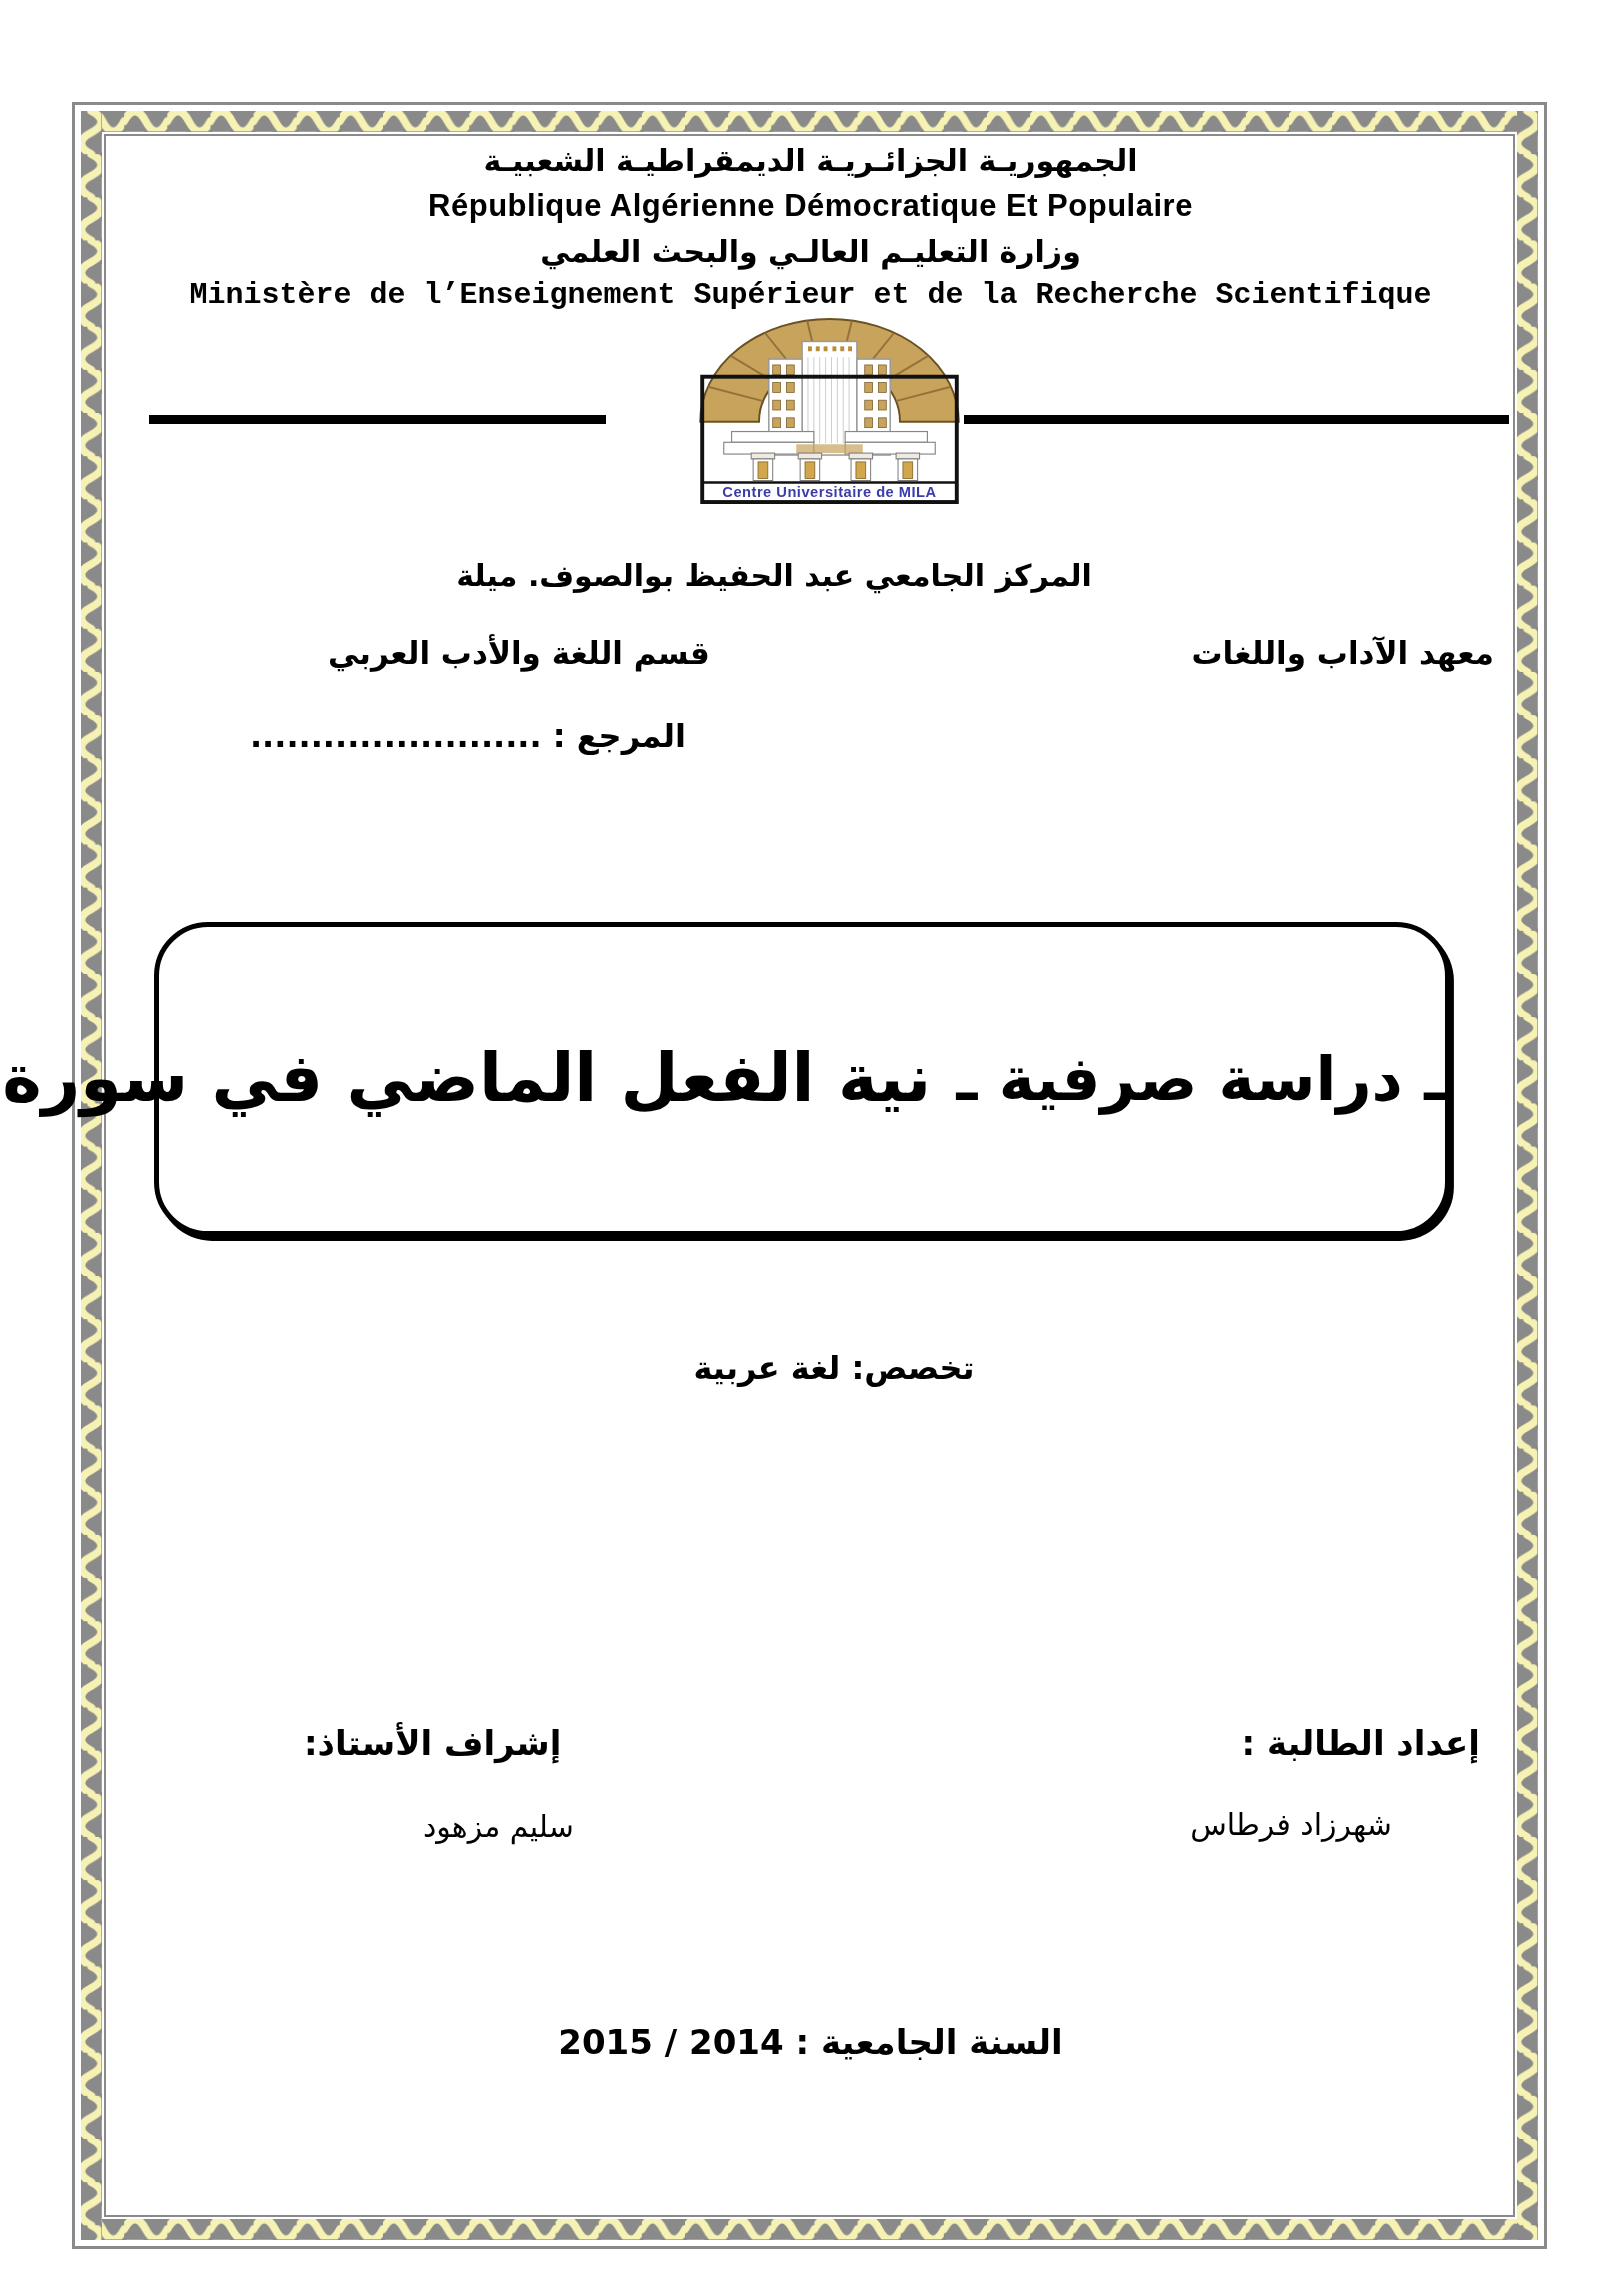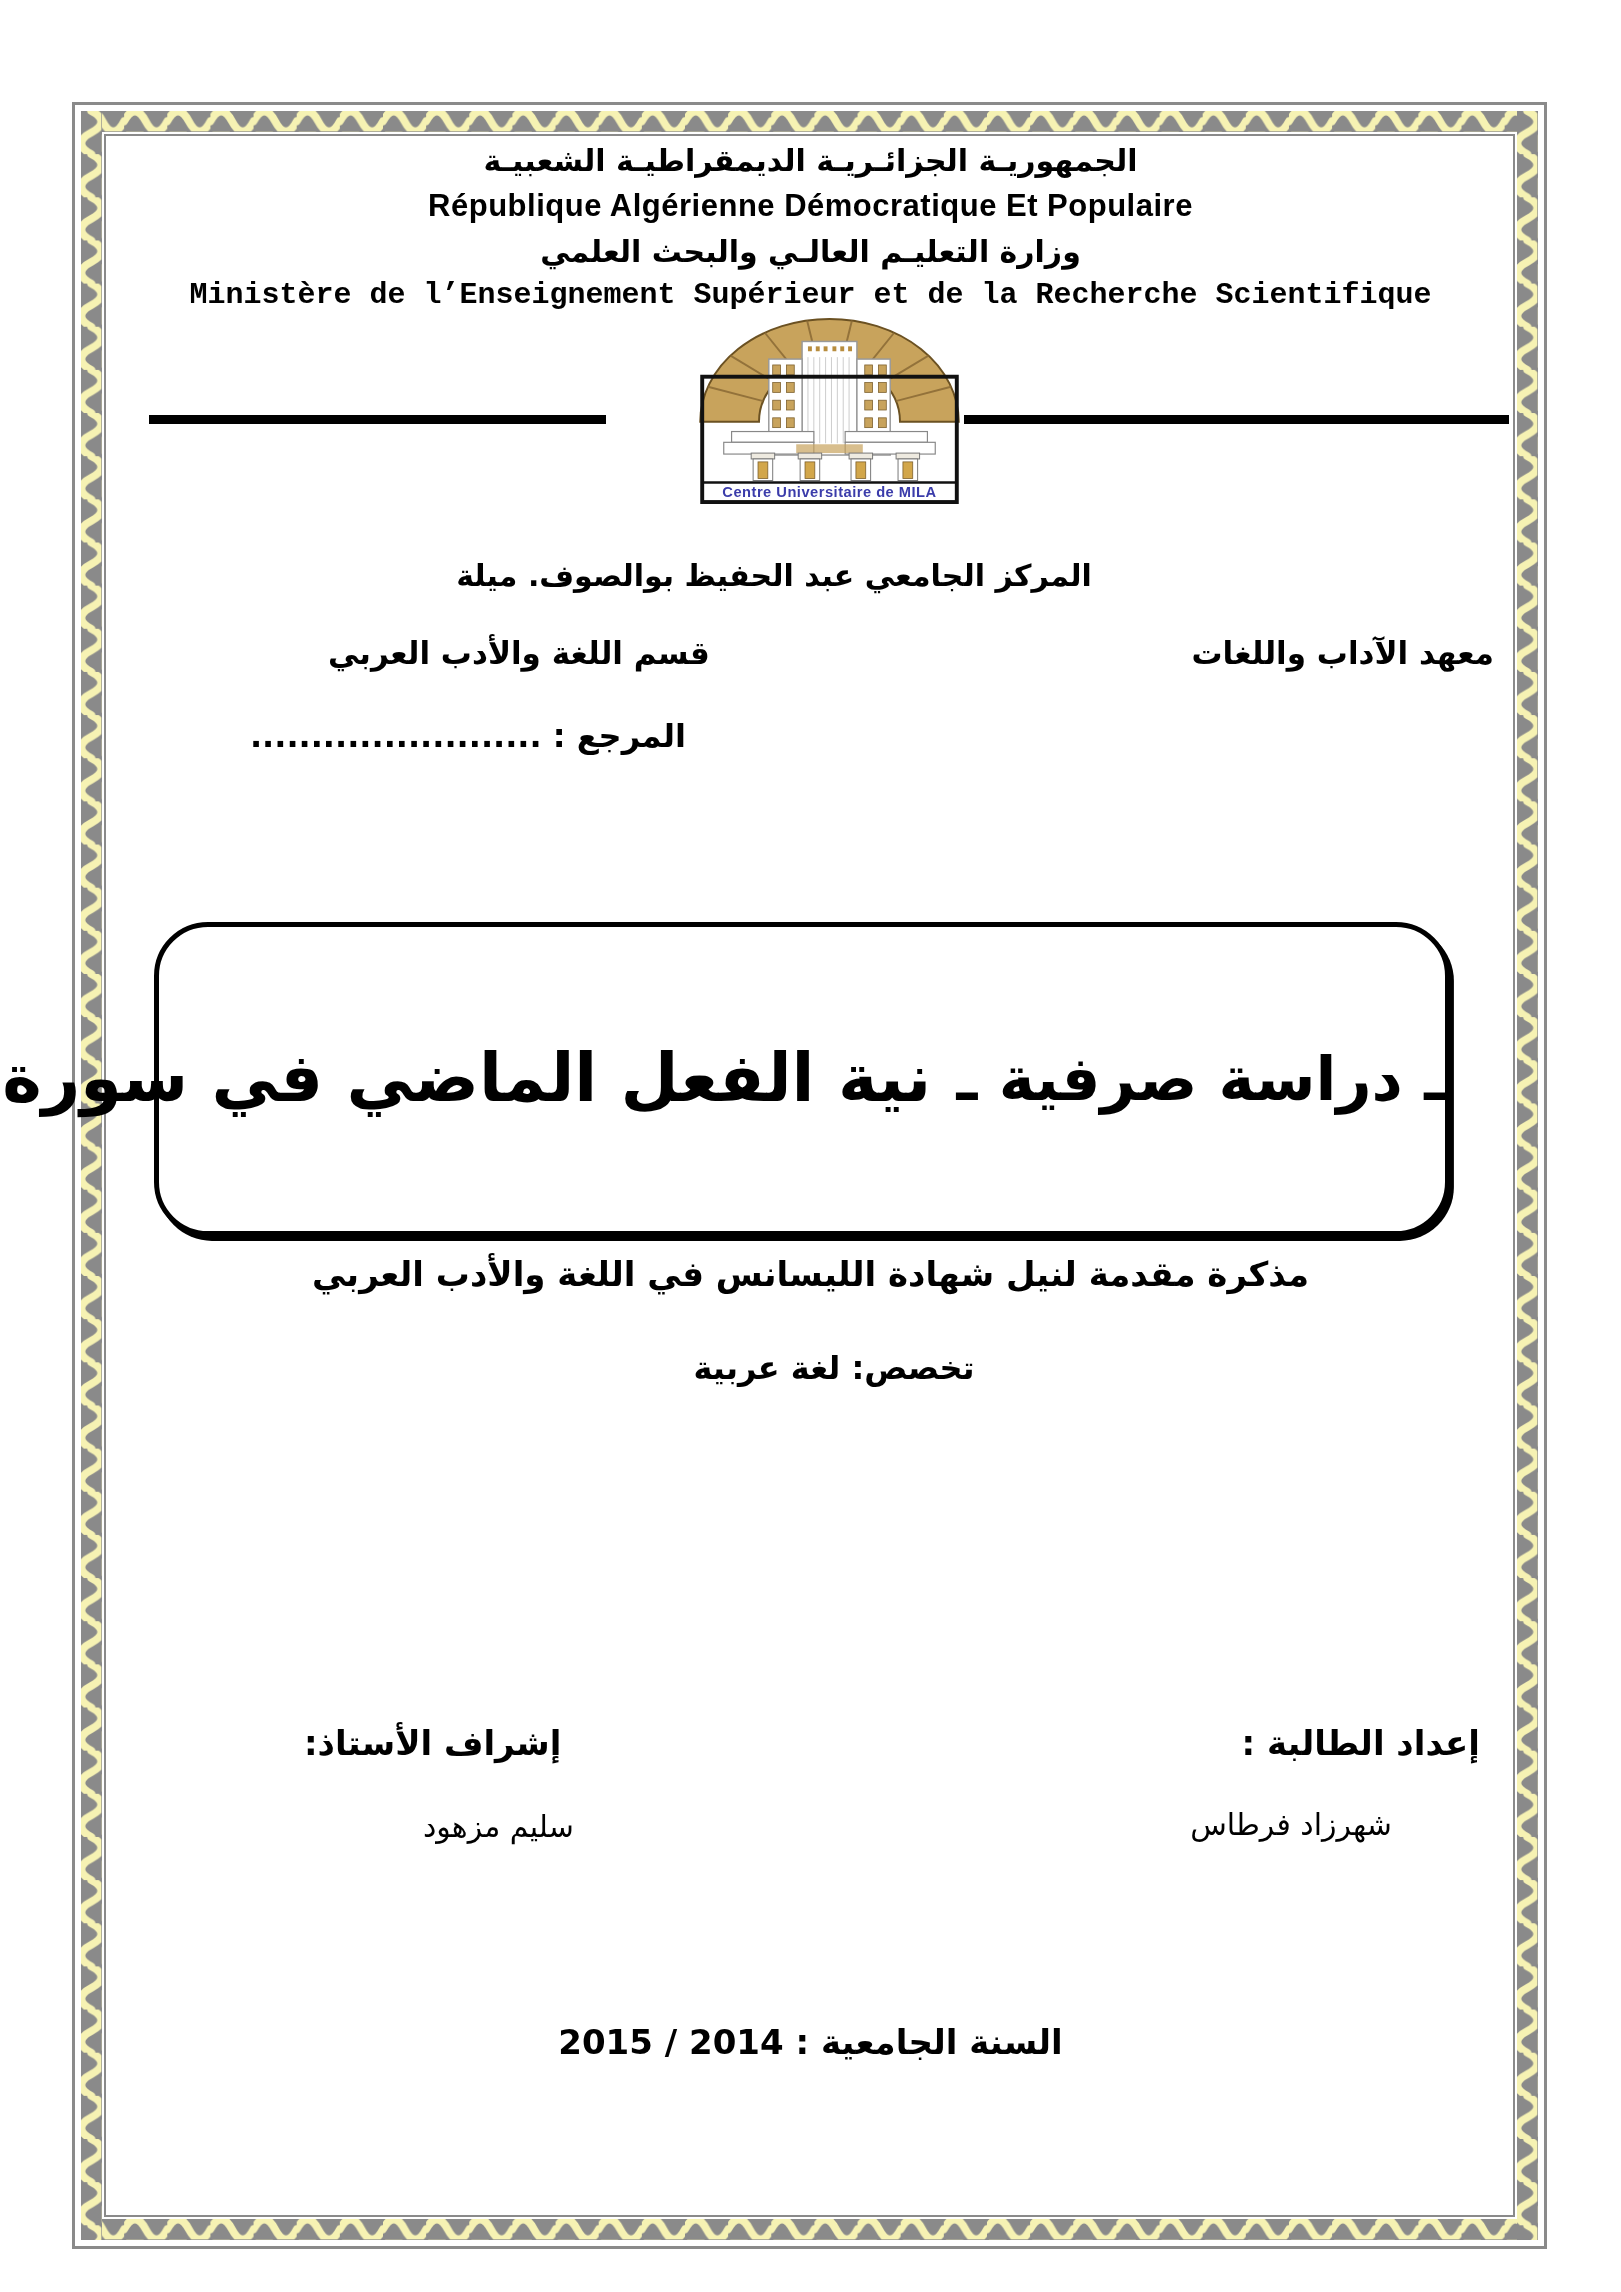--- a/index.html
+++ b/index.html
@@ -202,21 +202,20 @@
   <div class="txt univ" dir="rtl">المركز الجامعي عبد الحفيظ بوالصوف.  ميلة</div>
   <div class="txt inst" dir="rtl">معهد الآداب واللغات</div>
   <div class="txt dept" dir="rtl">قسم اللغة والأدب العربي</div>
   <div class="txt ref" dir="rtl">المرجع : ........................</div>
 
   <div class="title-box">
     <div class="t1" dir="rtl">نية الفعل الماضي في سورة الأعراف</div>
     <div class="t2" dir="rtl">ـ دراسة صرفية ـ</div>
   </div>
 
-  <div class="txt center memo" dir="rtl">مذكرة مقدمة لنيل شهادة الليسانس في اللغة والأدب العربي</div>
   <div class="txt center spec" dir="rtl">تخصص: لغة عربية</div>
 
   <div class="txt prep-label" dir="rtl">إعداد الطالبة :</div>
   <div class="txt prep-name" dir="rtl">شهرزاد فرطاس</div>
   <div class="txt sup-label" dir="rtl">إشراف الأستاذ:</div>
   <div class="txt sup-name" dir="rtl">سليم مزهود</div>
 
   <div class="txt center year" dir="rtl">السنة الجامعية : 2014 / 2015</div>
 
 </div>

